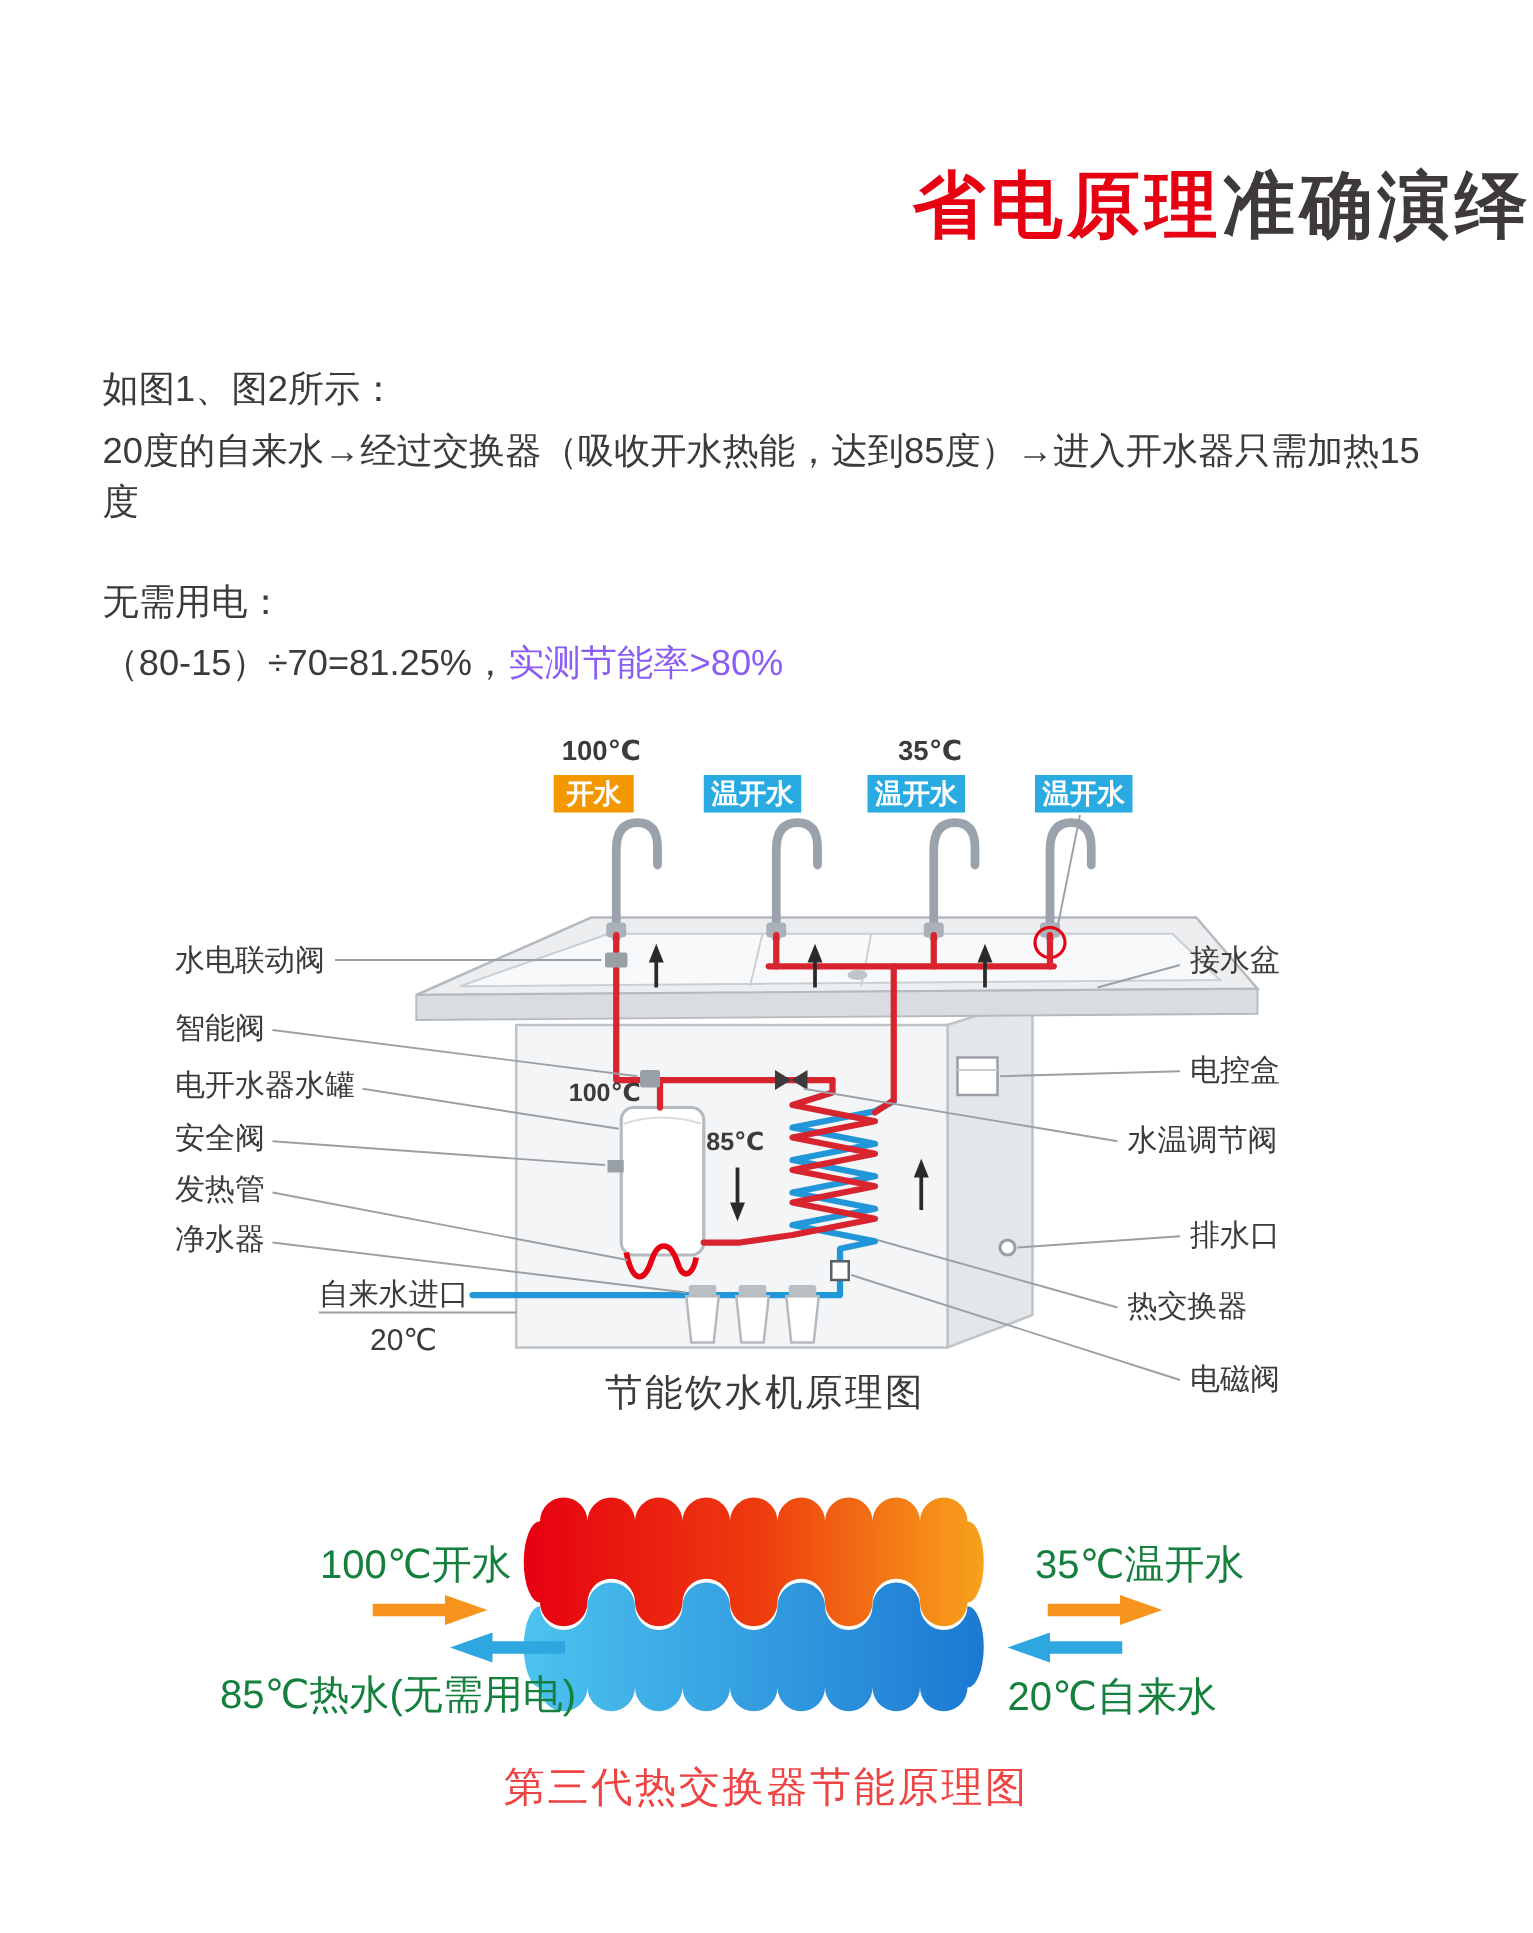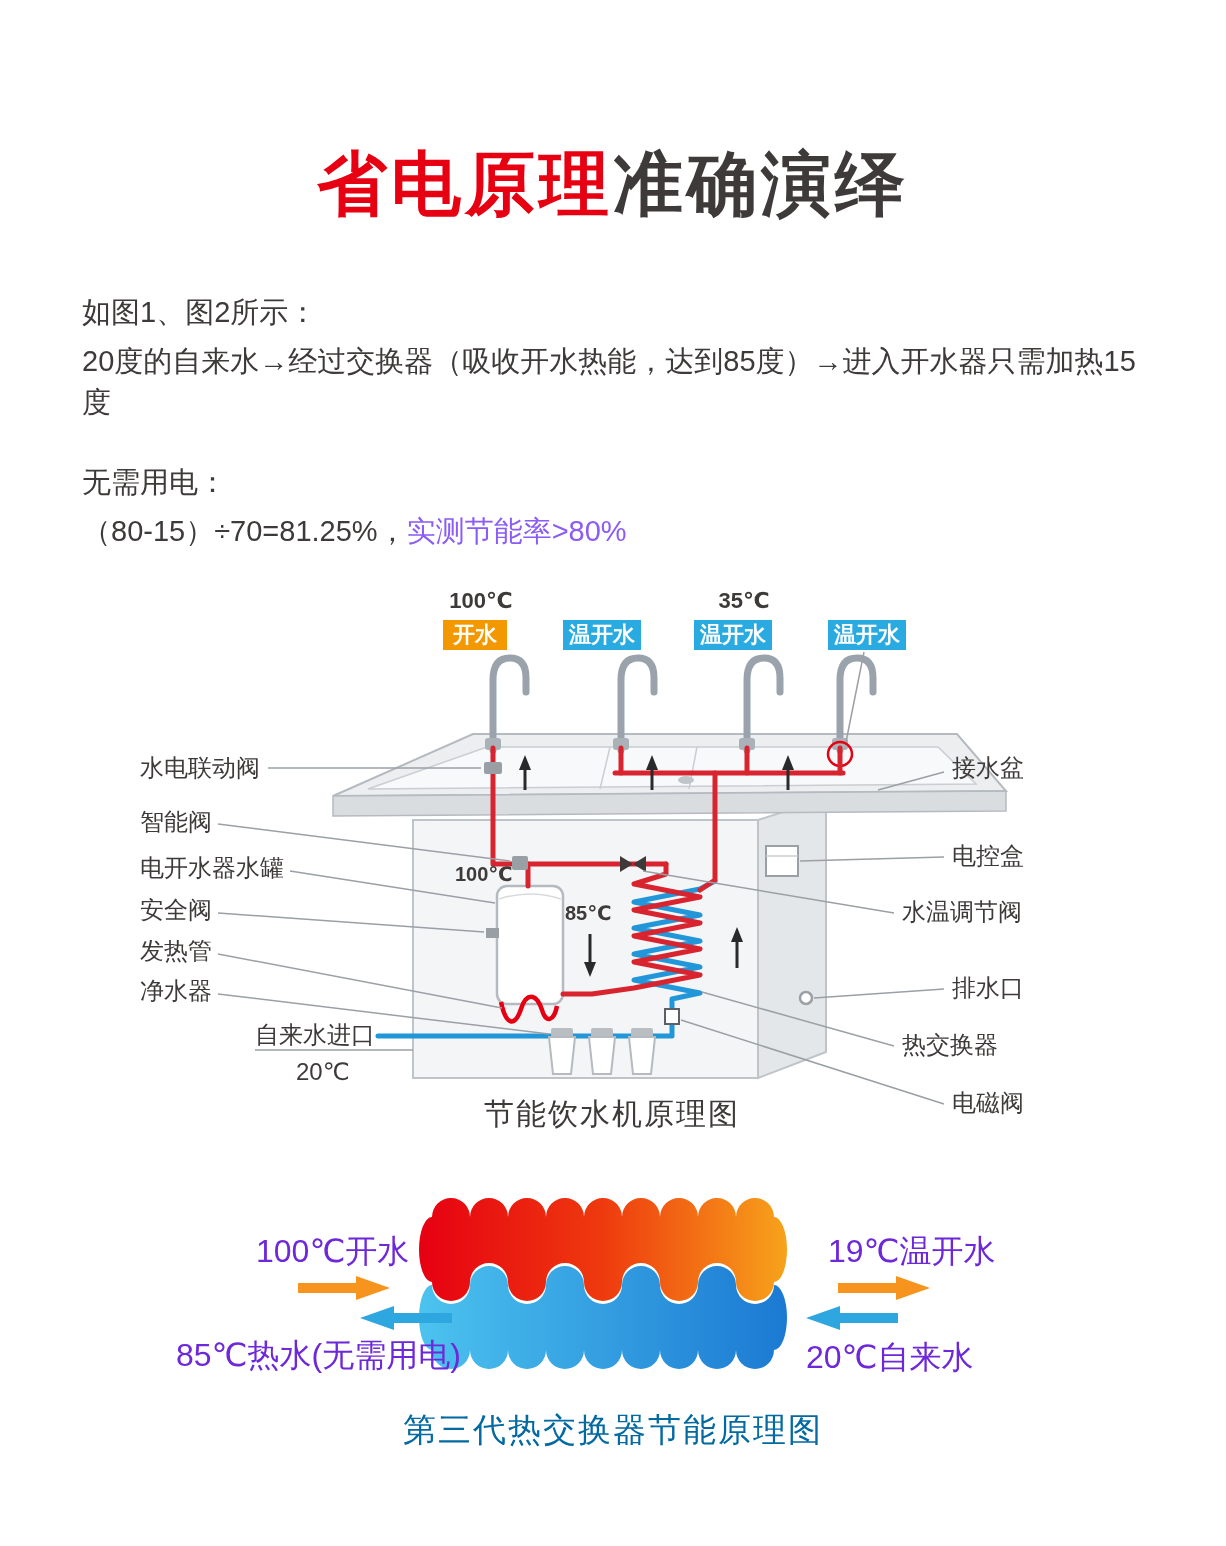--- a/index.html
+++ b/index.html
@@ -3,36 +3,35 @@
 <meta charset="utf-8">
 <style>
   * { margin:0; padding:0; box-sizing:border-box; }
   html,body { background:#ffffff; }
   .page {
     position:relative; width:1226px; height:1546px; background:#fff;
     font-family:"Liberation Sans","DejaVu Sans",sans-serif; color:#3e3a39; overflow:hidden;
   }
   .title {
     position:absolute; top:126px; left:0; width:100%;
-    text-align:center; font-size:70px; font-weight:bold; letter-spacing:4px; color:#3e3a39;
+    text-align:right; font-size:58px; font-weight:bold; letter-spacing:4px; color:#3e3a39;
     white-space:nowrap;
-    margin-top:12px;
   }
   .title .hl { color:#e60012; }
   .intro { position:absolute; left:82px; top:292px; width:1080px; font-size:29px; line-height:1.42; color:#3e3a39; }
   .intro p { margin:0 0 8px 0; }
   .intro .rate-title { margin-top:38px; }
   .red-text { color:#8b5cf6; }
   .dispenser-wrap { position:absolute; left:0; top:568px; width:974px; height:585px; }
   .exchanger-svg { position:absolute; left:418px; top:1172px; }
-  .ex-label { position:absolute; font-size:32px; color:#6d28d9; white-space:nowrap;text-align:center; }
+  .ex-label { position:absolute; font-size:32px; color:#15803d; white-space:nowrap;text-align:center; }
   .arrow { position:absolute; }
   .caption2 {
     position:absolute; top:1408px; left:0; width:100%;
-    text-align:center; font-size:33px; color:#0369a1; letter-spacing:2px;
+    text-align:center; font-size:33px; color:#ef4444; letter-spacing:2px;
   }
   svg text { font-family:"Liberation Sans","DejaVu Sans",sans-serif; }
 </style>
 </head>
 <body>
 
 <div class="page">
 
   <h1 class="title"><span class="hl">省电原理</span><span>准确演绎</span></h1>
 
@@ -212,21 +211,21 @@
          a 19,19 0 0 1 -38,0 a 19,19 0 0 1 -38,0 a 19,19 0 0 1 -38,0 a 19,19 0 0 1 -38,0 a 19,19 0 0 1 -38,0 a 19,19 0 0 1 -38,0 a 19,19 0 0 1 -38,0 a 19,19 0 0 1 -38,0 a 19,19 0 0 1 -38,0
          a 13,32.5 0 0 1 0,-65 Z"></path>
     <path fill="url(#hotGrad)" d="M 14,45
          a 19,19 0 0 1 38,0 a 19,19 0 0 1 38,0 a 19,19 0 0 1 38,0 a 19,19 0 0 1 38,0 a 19,19 0 0 1 38,0 a 19,19 0 0 1 38,0 a 19,19 0 0 1 38,0 a 19,19 0 0 1 38,0 a 19,19 0 0 1 38,0
          a 13,32.5 0 0 1 0,65
          a 19,19 0 0 1 -38,0 a 19,19 0 0 0 -38,0 a 19,19 0 0 1 -38,0 a 19,19 0 0 0 -38,0 a 19,19 0 0 1 -38,0 a 19,19 0 0 0 -38,0 a 19,19 0 0 1 -38,0 a 19,19 0 0 0 -38,0 a 19,19 0 0 1 -38,0
          a 13,32.5 0 0 1 0,-65 Z"></path>
   </svg>
 
   <div class="ex-label" style="left:256px; top:1230px;">100℃开水</div>
-  <div class="ex-label" style="left:828px; top:1230px;">19℃温开水</div>
+  <div class="ex-label" style="left:828px; top:1230px;">35℃温开水</div>
   <div class="arrow" style="left:298px; top:1276px;">
     <svg width="92" height="24" viewBox="0 0 92 24">
         <polygon points="0,7 58,7 58,0 92,12 58,24 58,17 0,17" fill="#f7941d"></polygon>
       </svg>
   </div>
   <div class="arrow" style="left:838px; top:1276px;">
     <svg width="92" height="24" viewBox="0 0 92 24">
         <polygon points="0,7 58,7 58,0 92,12 58,24 58,17 0,17" fill="#f7941d"></polygon>
       </svg>
   </div>

